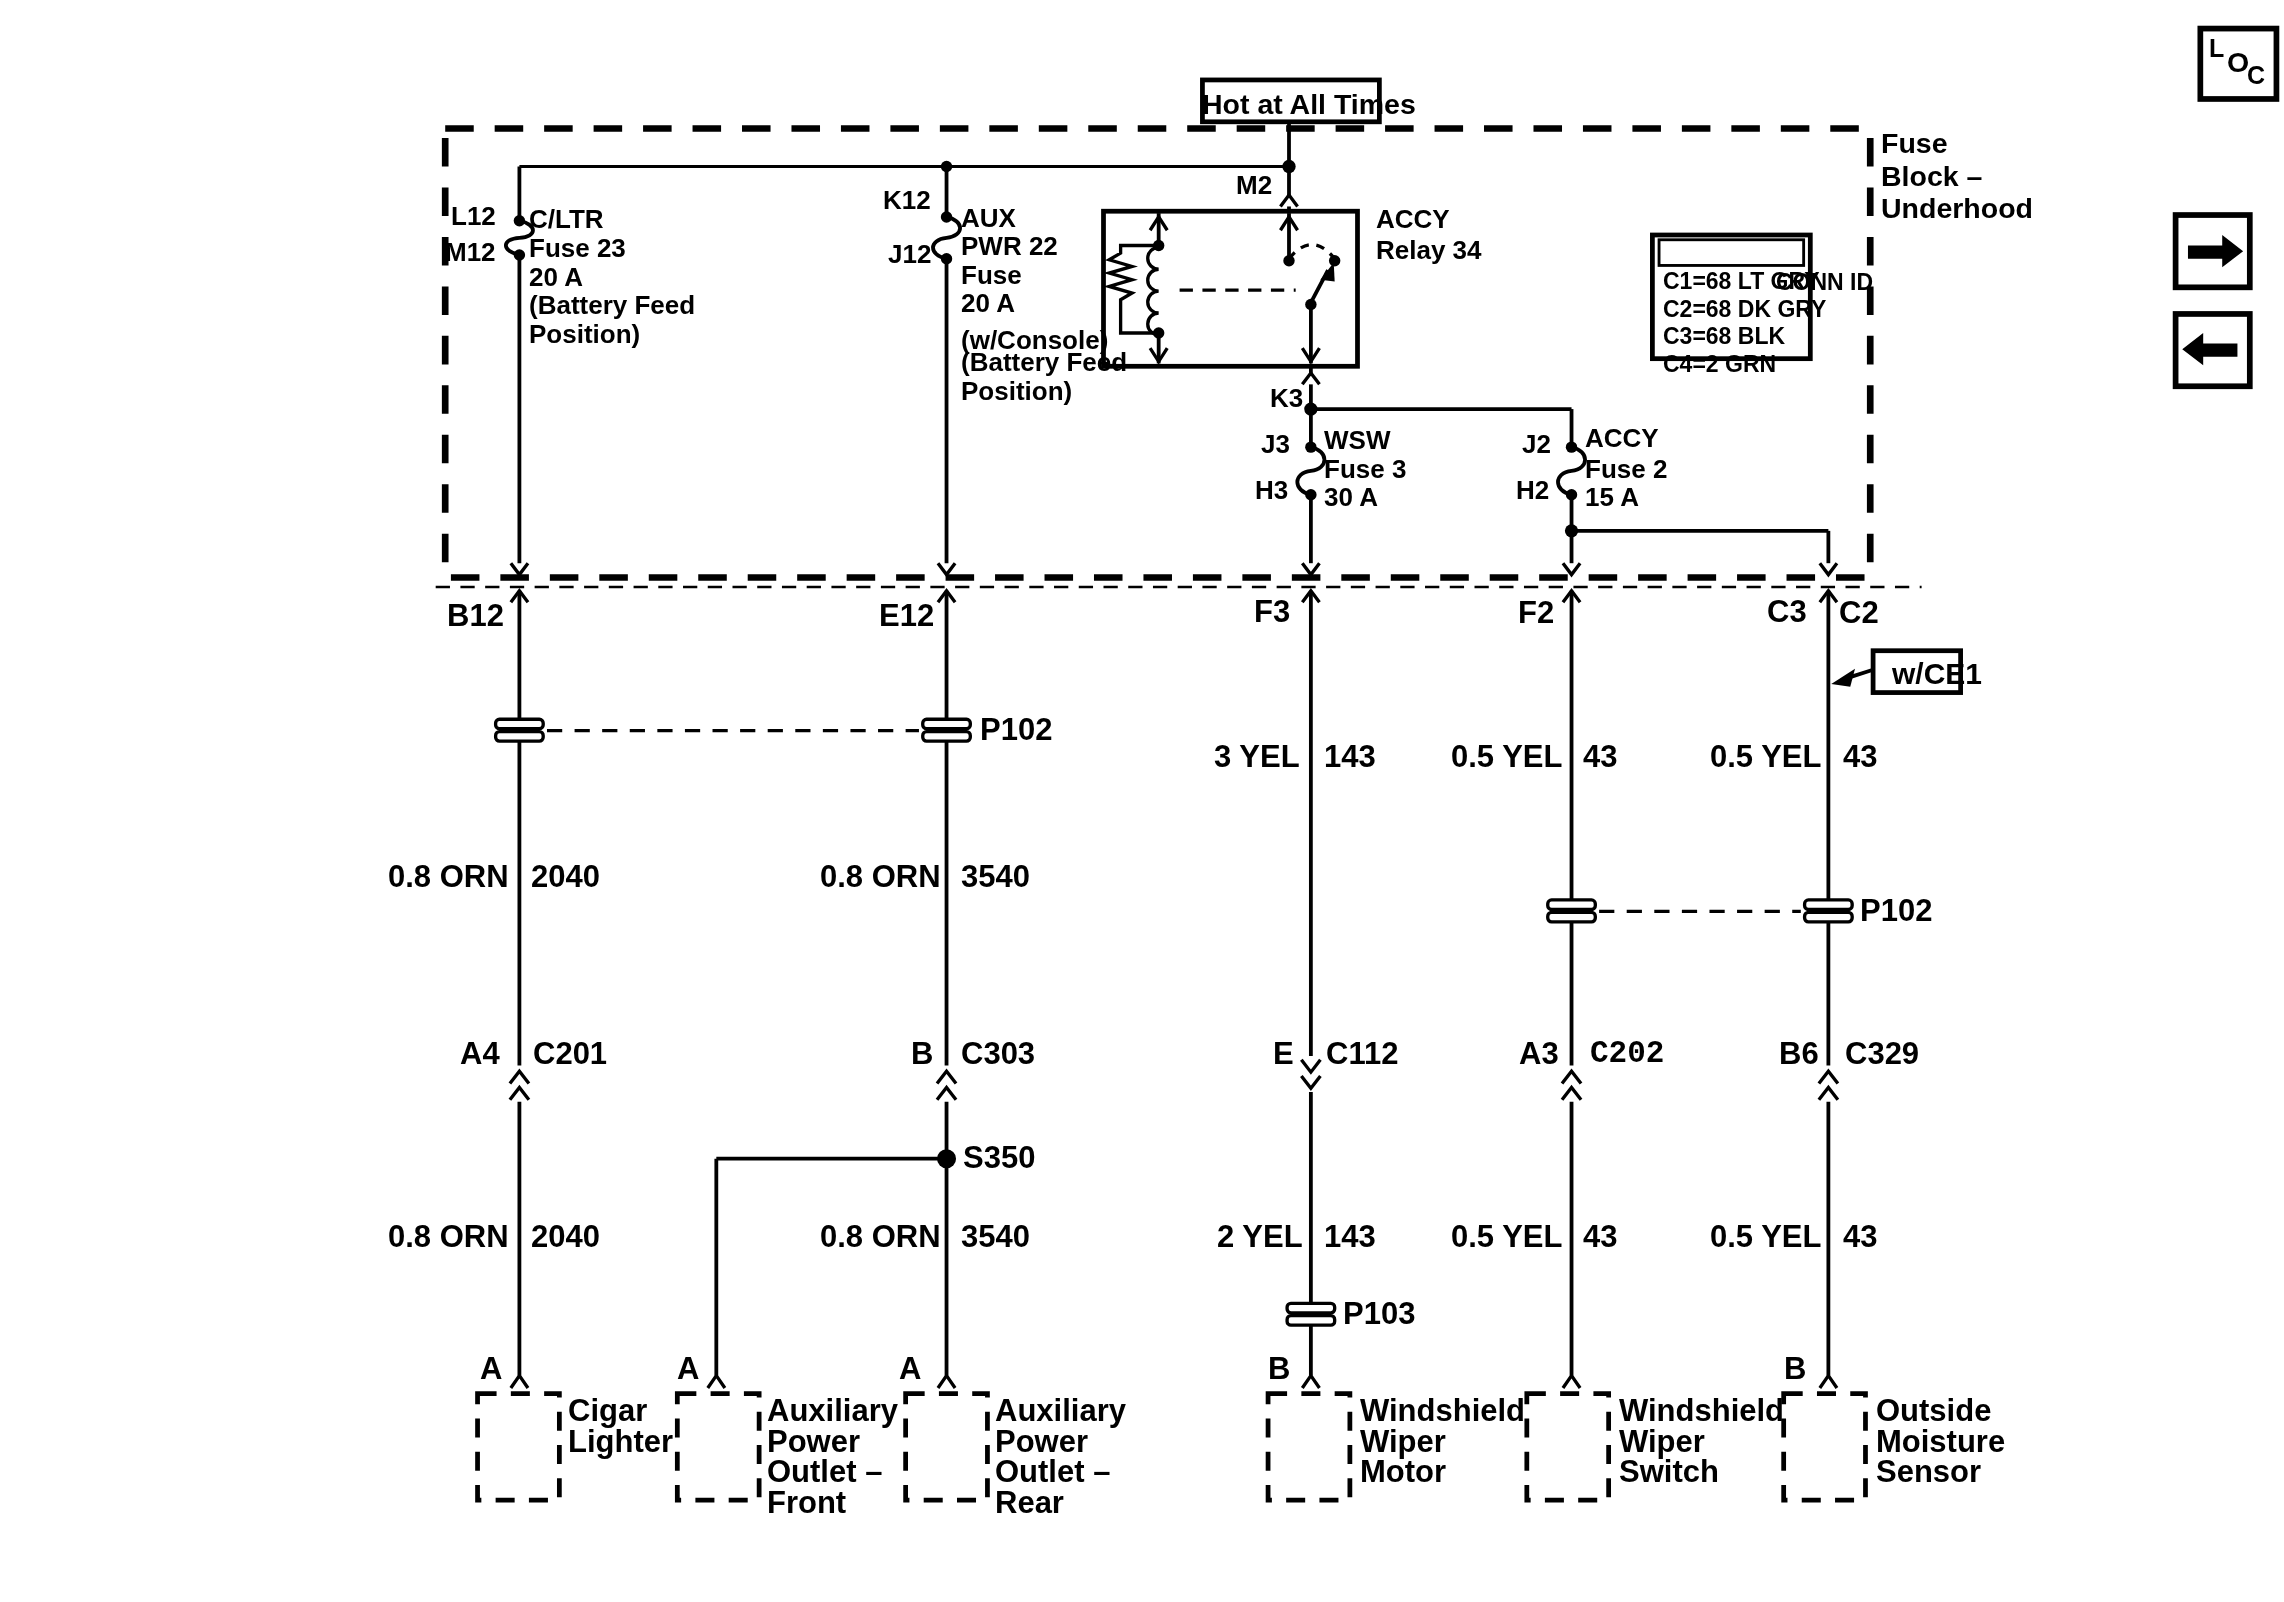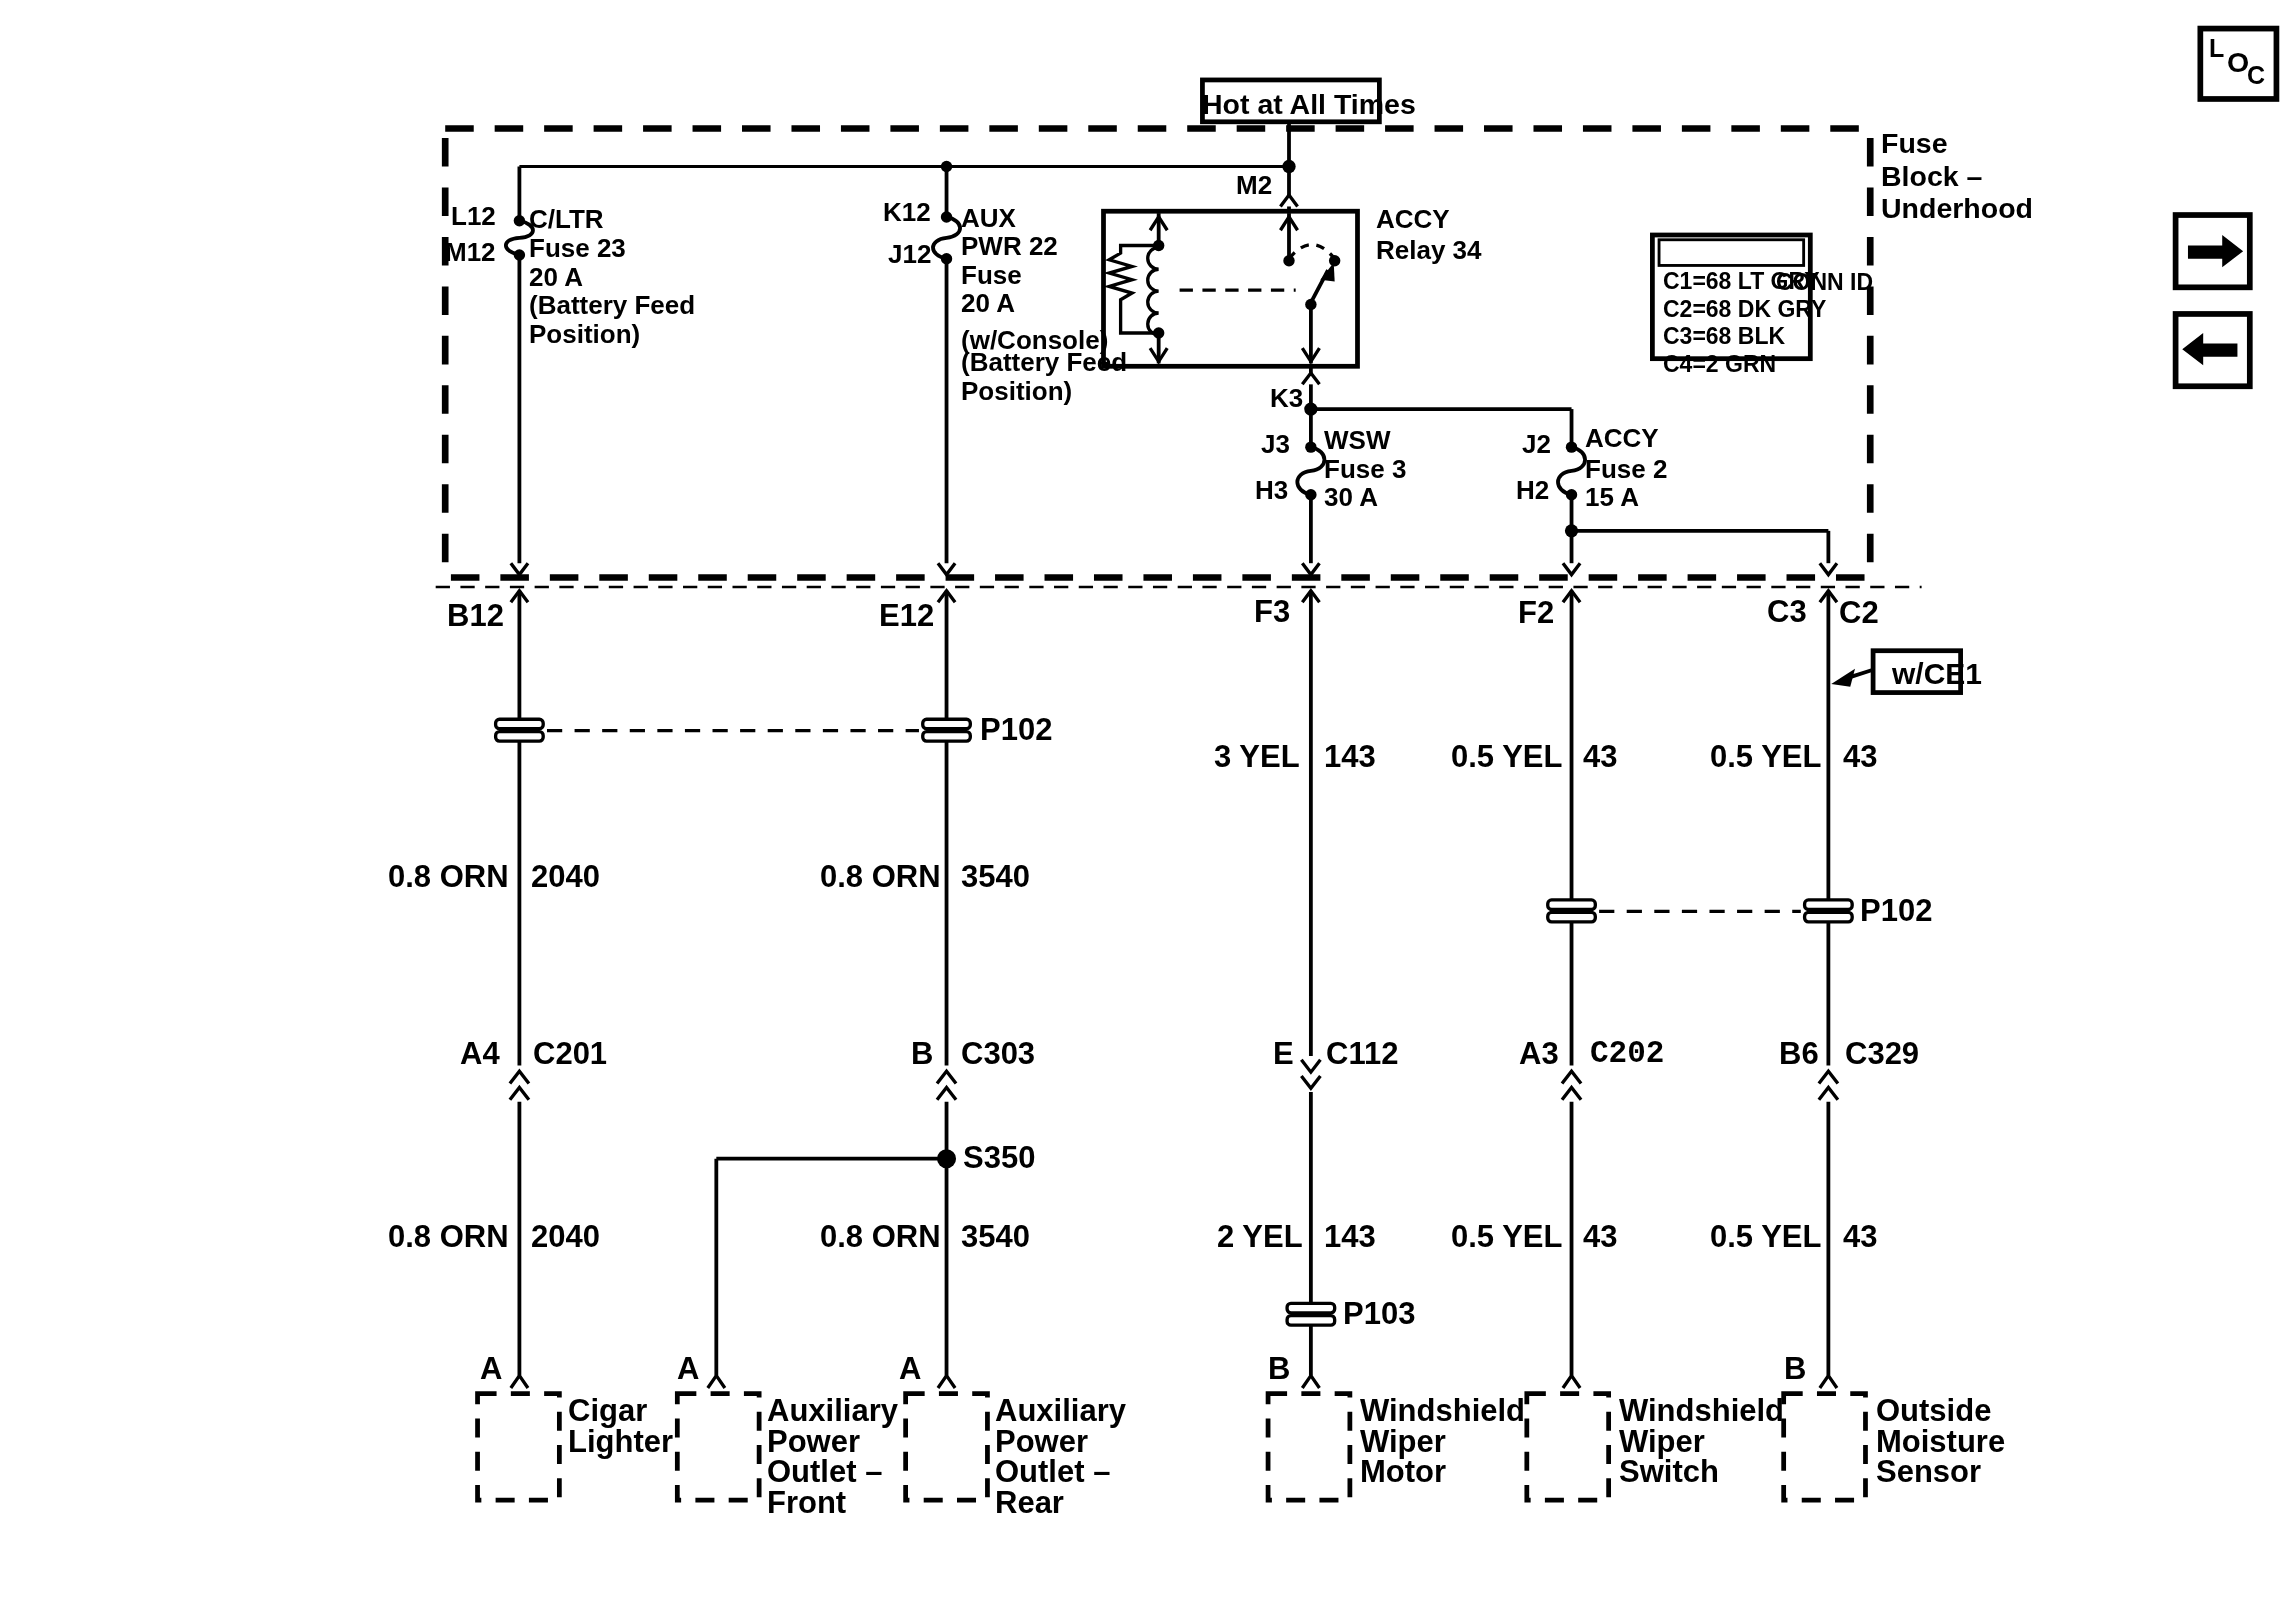--- a/index.html
+++ b/index.html
@@ -197,21 +197,21 @@
 <div class="t s30" style="left:1881px;top:160px;">Block –</div>
 <div class="t s30" style="left:1881px;top:192px;">Underhood</div>
 
 <div class="t" style="left:2209px;top:34px;font-size:25px;">L</div>
 <div class="t" style="left:2227px;top:46px;font-size:28.5px;">O</div>
 <div class="t" style="left:2247px;top:61px;font-size:25px;">C</div>
 
 <div class="t s27" style="left:1236px;top:171px;">M2</div>
 <div class="t s27" style="left:451px;top:202px;">L12</div>
 <div class="t s27" style="left:445px;top:238px;">M12</div>
-<div class="t s27" style="left:883px;top:198px;">K12</div>
+<div class="t s27" style="left:883px;top:186px;">K12</div>
 <div class="t s27" style="left:888px;top:240px;">J12</div>
 <div class="t s27" style="left:1270px;top:384px;">K3</div>
 <div class="t s27" style="left:1261px;top:430px;">J3</div>
 <div class="t s27" style="left:1255px;top:476px;">H3</div>
 <div class="t s27" style="left:1522px;top:430px;">J2</div>
 <div class="t s27" style="left:1516px;top:476px;">H2</div>
 
 <div class="t s27" style="left:529px;top:205px;">C/LTR</div>
 <div class="t s27" style="left:529px;top:234px;">Fuse 23</div>
 <div class="t s27" style="left:529px;top:263px;">20 A</div>

